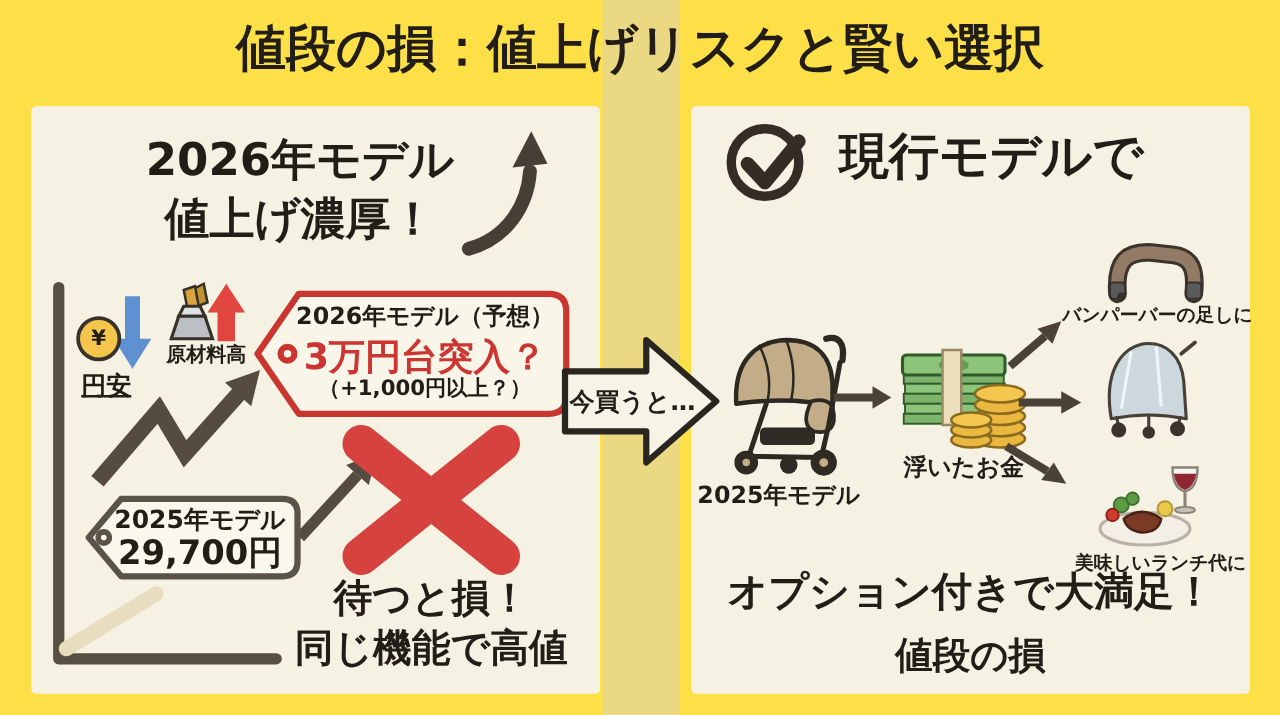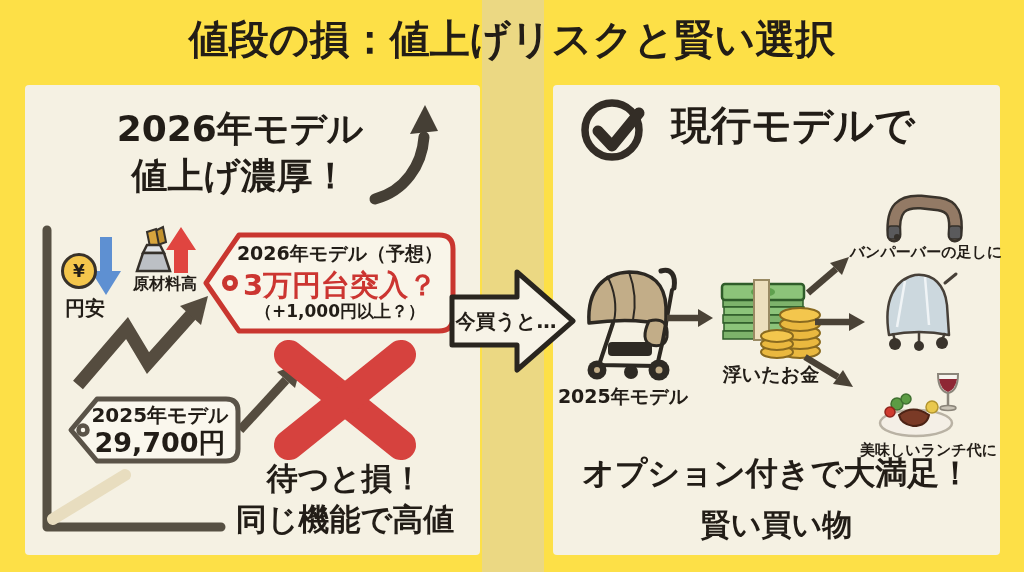--- a/index.html
+++ b/index.html
@@ -75,21 +75,21 @@
       <g>
         <line x1="264" y1="270" x2="376" y2="360" stroke="#d6423e" stroke-width="30" stroke-linecap="round"></line>
         <line x1="376" y1="270" x2="264" y2="360" stroke="#d6423e" stroke-width="30" stroke-linecap="round"></line>
       </g>
     </svg>
 
     <div class="t" style="left:65px;top:20px;width:300px;font-size:36px;line-height:47px;">2026年モデル</div>
     <div class="t" style="left:65px;top:67px;width:300px;font-size:36px;line-height:47px;">値上げ濃厚！</div>
 
     <div class="coin" style="left:36px;top:168px;">¥</div>
-    <div class="t" style="left:25px;top:211px;width:70px;font-size:20px;">円安</div>
+    <div class="t" style="left:25px;top:211px;width:70px;font-size:20px;text-decoration:underline;">円安</div>
     <div class="t" style="left:85px;top:189px;width:110px;font-size:16px;">原材料高</div>
 
     <div class="t" style="left:200px;top:157px;width:230px;font-size:19px;">2026年モデル（予想）</div>
     <div class="t" style="left:200px;top:182px;width:230px;font-size:29px;color:#cc3531;">3万円台突入？</div>
     <div class="t" style="left:200px;top:216px;width:230px;font-size:17px;">（+1,000円以上？）</div>
 
     <div class="t" style="left:60px;top:318px;width:150px;font-size:20px;">2025年モデル</div>
     <div class="t" style="left:60px;top:341px;width:150px;font-size:27px;">29,700円</div>
 
     <div class="t" style="left:170px;top:374px;width:300px;font-size:31px;line-height:40px;font-family:Liberation Serif, serif;">待つと損！</div>
@@ -193,21 +193,21 @@
 
     <div class="t" style="left:85px;top:15px;width:310px;font-size:40px;line-height:50px;">現行モデルで</div>
 
     <div class="t" style="left:0;top:300px;width:140px;font-size:19px;">2025年モデル</div>
     <div class="t" style="left:158px;top:278px;width:120px;font-size:19px;">浮いたお金</div>
 
     <div class="t" style="left:293px;top:158px;width:160px;font-size:15px;">バンパーバーの足しに</div>
     <div class="t" style="left:293px;top:356px;width:165px;font-size:15px;">美味しいランチ代に</div>
 
     <div class="t" style="left:10px;top:368px;width:427px;font-size:32px;line-height:40px;">オプション付きで大満足！</div>
-    <div class="t" style="left:10px;top:420px;width:427px;font-size:30px;line-height:40px;">賢い買い物</div>
+    <div class="t" style="left:10px;top:420px;width:427px;font-size:30px;line-height:40px;">値段の損</div>
   </div>
 
   <svg class="svgabs" style="left:445px;top:262px;" width="140" height="118" viewBox="0 0 140 118">
     <polygon points="7,35 72,35 72,10 128,59 72,108 72,83 7,83" fill="#f7f3e7" stroke="#29251f" stroke-width="5" stroke-linejoin="round"></polygon>
   </svg>
   <div class="t" style="left:452px;top:309px;width:108px;font-size:20px;">今買うと…</div>
 
 </div>
 
 </body></html>

